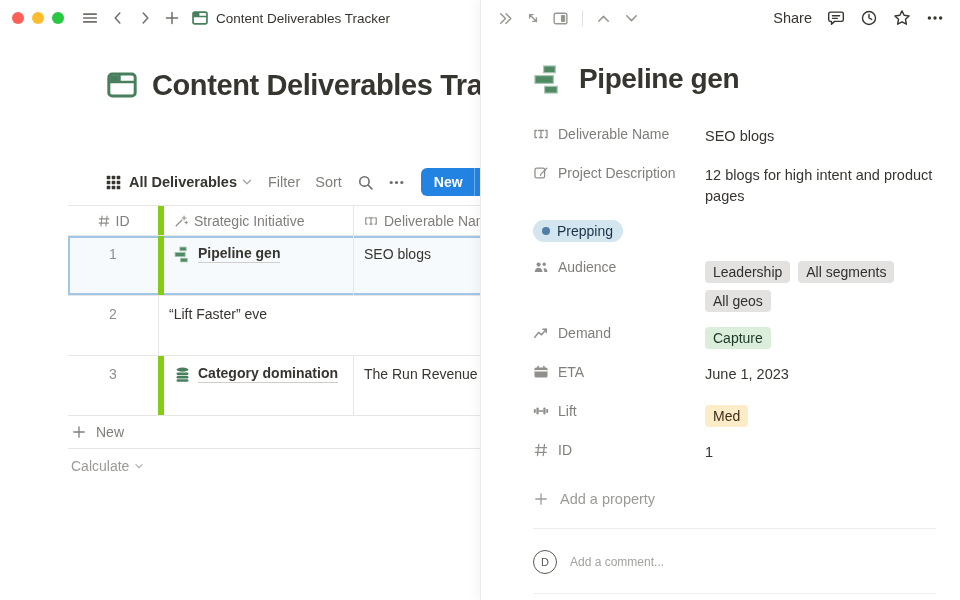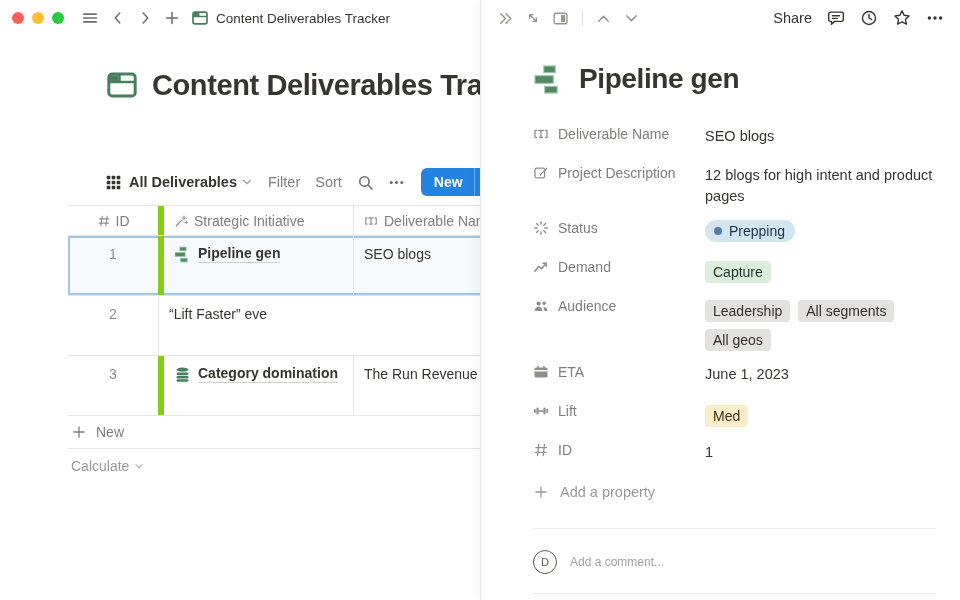--- a/index.html
+++ b/index.html
@@ -76,21 +76,21 @@
   .prop { display:flex; align-items:flex-start; min-height:30px; margin-bottom:9px; }
   .prop-label { width:172px; flex:none; display:flex; align-items:center; gap:9px; color:#7f7e7a; font-size:14px; padding-top:4px; }
   .prop-label .p-ic { color:#908f8b; flex:none; }
   .prop-value { flex:1; font-size:14.5px; line-height:21px; padding-top:4px; color:#37352f; }
   .tagwrap { display:flex; flex-wrap:wrap; gap:7px 8px; max-width:235px; padding-top:2px; }
   .tag { background:#e3e2e0; color:#32302c; border-radius:4px; padding:1px 8px; font-size:14px; line-height:20px; white-space:nowrap; }
   .tag.green { background:#dbeddb; color:#1c3829; }
   .tag.yellow { background:#fdecc8; color:#402c1b; }
   .status-pill { display:inline-flex; align-items:center; gap:7px; background:#d3e5ef; color:#183347; border-radius:12px; padding:2px 10px 2px 9px; font-size:14px; line-height:18px; }
   .status-dot { width:8px; height:8px; border-radius:50%; background:#527da5; flex:none; }
-  .add-prop { display:flex; align-items:center; gap:11px; color:#9b9a97; font-size:14.5px; margin-top:3px; min-height:30px; }
+  .add-prop { display:flex; align-items:flex-end; gap:11px; color:#9b9a97; font-size:14.5px; margin-top:3px; min-height:30px; }
   .hr { height:1px; background:#ededeb; margin-top:21px; }
   .comment-row { display:flex; align-items:center; gap:13px; margin-top:15px; height:36px; }
   .avatar { width:24px; height:24px; border-radius:50%; border:1.2px solid #5a5851; color:#5a5851;
     display:flex; align-items:center; justify-content:center; font-size:11px; font-weight:500; flex:none; }
   .comment-placeholder { color:#a3a29e; font-size:12px; }
   .hr.bottom { margin-top:13px; }
 </style>
 </head>
 <body>
 
@@ -371,50 +371,25 @@
                   <path d="M7.6 9.4 13.8 3.2" stroke="currentColor" stroke-width="1.3" stroke-linecap="round" fill="none"></path>
                   <path d="M7.4 9.6l-.5 1.7 1.7-.5z" fill="currentColor"></path>
                 </svg>
             </span>
             <span>Project Description</span>
           </div>
           <div class="prop-value">12 blogs for high intent and product pages</div>
         </div>
 
         <div class="prop">
-          <div class="prop-label">
-            <span class="p-ic">
-              <svg class="i16" viewBox="0 0 16 16" stroke="currentColor" stroke-width="1.4" stroke-linecap="round" fill="none">
-                <path d="M14.3 8H12M12.5 12.5l-1.7-1.7M8 14.3V12M3.5 12.5l1.7-1.7M1.7 8H4M3.5 3.5l1.7 1.7M8 1.7V4M12.5 3.5l-1.7 1.7"></path>
-              </svg>
-            </span>
-            <span>Status</span>
-          </div>
           <div class="prop-value">
             <span class="status-pill">
               <span class="status-dot"></span>
               <span>Prepping</span>
             </span>
-          </div>
-        </div>
-
-        <div class="prop">
-          <div class="prop-label">
-            <span class="p-ic">
-              <svg class="i16" viewBox="0 0 16 16" fill="none" stroke="currentColor" stroke-width="1.5" stroke-linecap="round" stroke-linejoin="round">
-                  <path d="M1.8 12.2 5.6 7.4l3 2.4 4.6-5.6"></path>
-                  <path d="M9.9 4.2h3.3v3.4"></path>
-                </svg>
-            </span>
-            <span>Demand</span>
-          </div>
-          <div class="prop-value">
-            <div class="tagwrap">
-              <span class="tag green">Capture</span>
-            </div>
           </div>
         </div>
 
         <div class="prop">
           <div class="prop-label">
             <span class="p-ic">
               <svg class="i16" viewBox="0 0 16 16" fill="currentColor">
                 <circle cx="5.6" cy="5.6" r="2.1"></circle>
                   <path d="M1.7 13c0-2.7 1.7-4.3 3.9-4.3S9.5 10.3 9.5 13z"></path>
                 <circle cx="11.2" cy="5.2" r="1.7"></circle>
@@ -428,20 +403,37 @@
               <span class="tag">Leadership</span>
               <span class="tag">All segments</span>
               <span class="tag">All geos</span>
             </div>
           </div>
         </div>
 
         <div class="prop">
           <div class="prop-label">
             <span class="p-ic">
+              <svg class="i16" viewBox="0 0 16 16" fill="none" stroke="currentColor" stroke-width="1.5" stroke-linecap="round" stroke-linejoin="round">
+                  <path d="M1.8 12.2 5.6 7.4l3 2.4 4.6-5.6"></path>
+                  <path d="M9.9 4.2h3.3v3.4"></path>
+                </svg>
+            </span>
+            <span>Demand</span>
+          </div>
+          <div class="prop-value">
+            <div class="tagwrap">
+              <span class="tag green">Capture</span>
+            </div>
+          </div>
+        </div>
+
+        <div class="prop">
+          <div class="prop-label">
+            <span class="p-ic">
               <svg class="i16" viewBox="0 0 16 16">
                   <path d="M3 3.6h10a1.5 1.5 0 0 1 1.5 1.5v7a1.5 1.5 0 0 1-1.5 1.5H3a1.5 1.5 0 0 1-1.5-1.5v-7A1.5 1.5 0 0 1 3 3.6z" fill="currentColor"></path>
                   <rect x="1.5" y="6.1" width="13" height="1.4" fill="#fff"></rect>
                   <rect x="4.3" y="1.8" width="1.6" height="2.6" rx="0.8" fill="currentColor"></rect>
                   <rect x="10.1" y="1.8" width="1.6" height="2.6" rx="0.8" fill="currentColor"></rect>
                 </svg>
             </span>
             <span>ETA</span>
           </div>
           <div class="prop-value">June 1, 2023</div>

